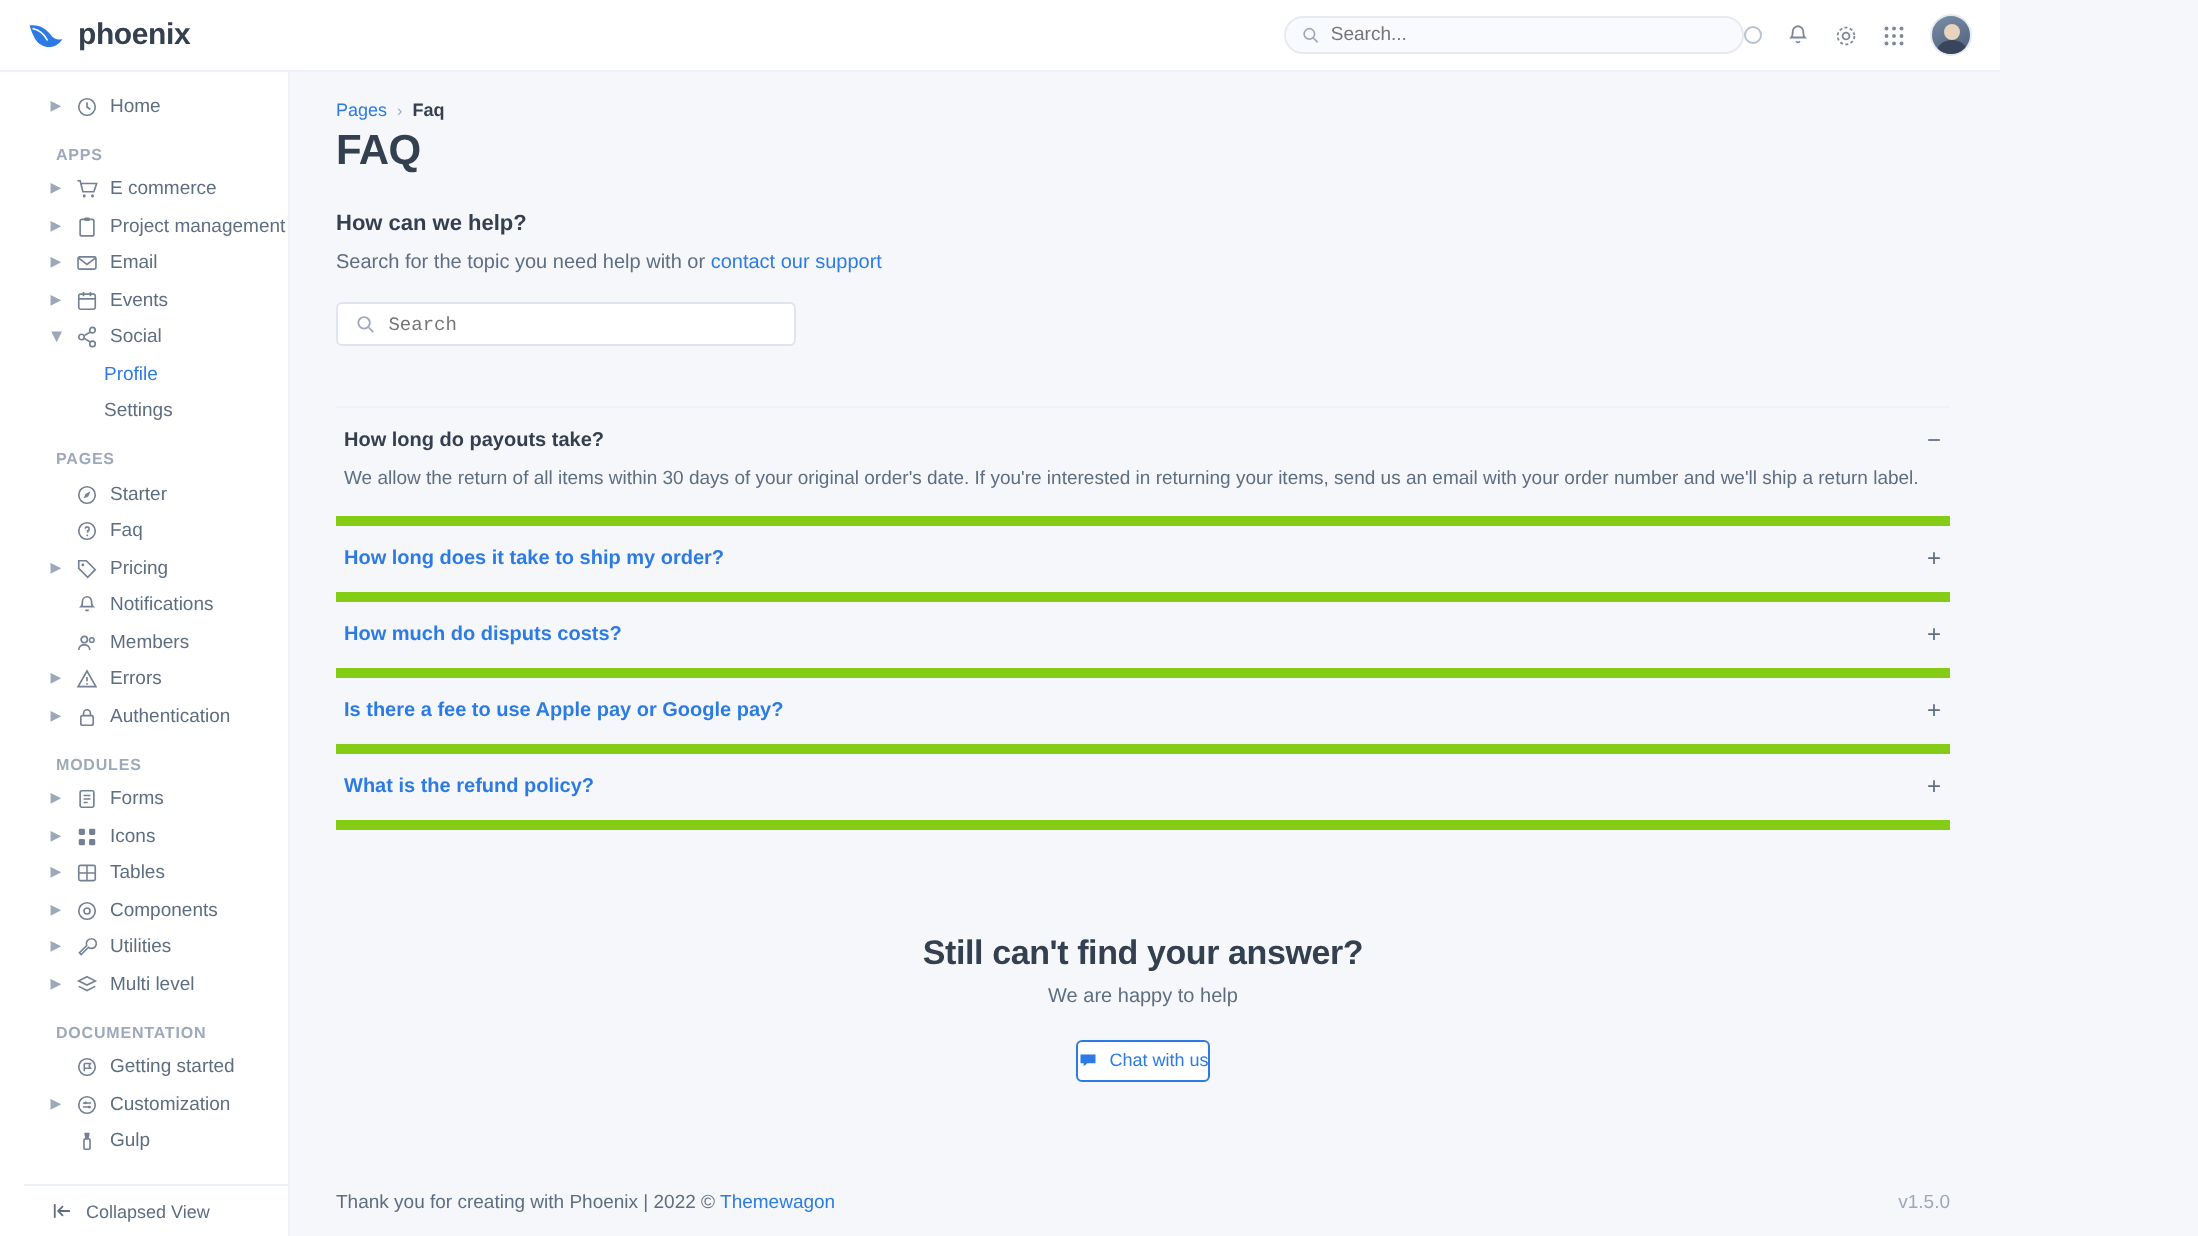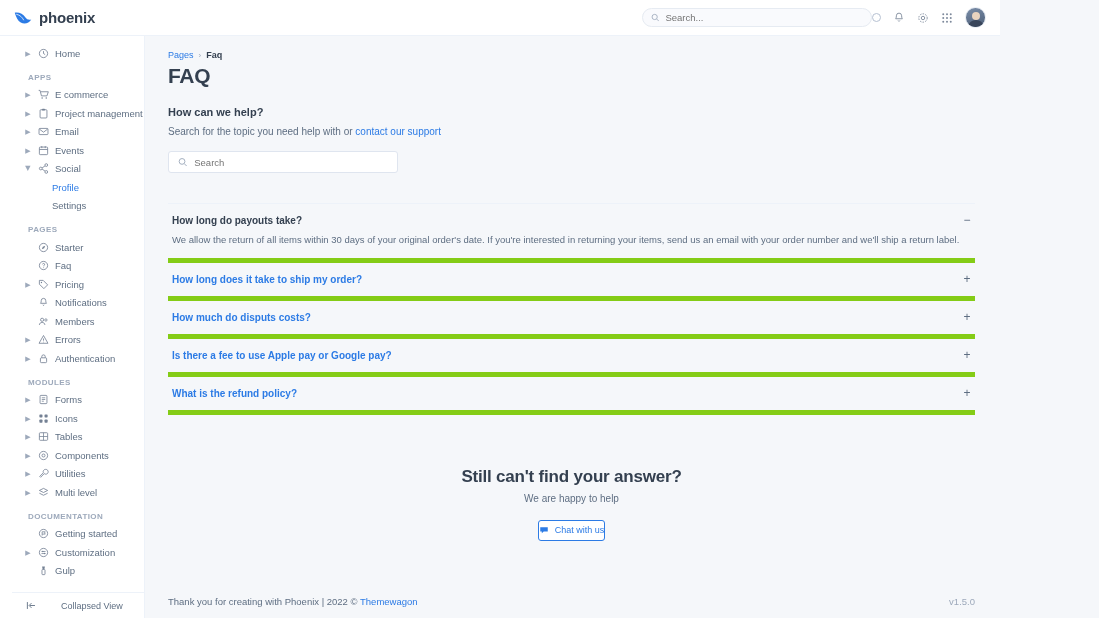--- a/index.html
+++ b/index.html
@@ -101,21 +101,21 @@
   .nav-label { font-size: 9.5px; }
   .sub-item {
     padding-left: 40px; height: 18.5px; display: flex; align-items: center;
     font-size: 9.5px; cursor: pointer;
   }
   .sub-item.active { color: #2c7be5; }
   .sub-item:not(.active) { color: #5e6e82; }
   .sidebar-footer {
     height: 26px; min-height: 26px;
     border-top: 1px solid #edf2f9;
-    display: flex; align-items: center; gap: 24px;
+    display: flex; align-items: center; gap: 6px;
     padding-left: 14px; color: #5e6e82; font-size: 9px;
     cursor: pointer;
   }
 
   
   .main {
     flex: 1; min-width: 0;
     display: flex; flex-direction: column;
     background: #f5f7fa;
     overflow: hidden;
@@ -135,21 +135,21 @@
   .help-sub { font-size: 10px; margin-top: 8px; color: #5e6e82; }
   .help-sub a { color: #2c7be5; text-decoration: none; }
   .search-box {
     margin-top: 14px; width: 230px; height: 22px;
     background: #fff; border: 1px solid #dfe5ef; border-radius: 3px;
     display: flex; align-items: center; gap: 7px; padding: 0 9px;
   }
   .search-box input {
     border: none; outline: none; background: transparent; width: 100%;
     font-size: 9.5px; color: #5e6e82;
-    font-family: Liberation Sans, sans-serif;
+    font-family: Liberation Mono, monospace;
   }
   .faq-list { margin-top: 30px; }
   .faq-item { border-bottom: 5px solid #84cc16; padding: 11px 0 11px 4px; position: relative; }
   .faq-item:first-child { border-top: 1px solid #edf2f9; }
   .faq-q {
     font-size: 10px; font-weight: bold; cursor: pointer;
     padding-right: 30px;
   }
   .faq-item.open .faq-q { color: #344050; }
   .faq-item:not(.open) .faq-q { color: #2c7be5; }

